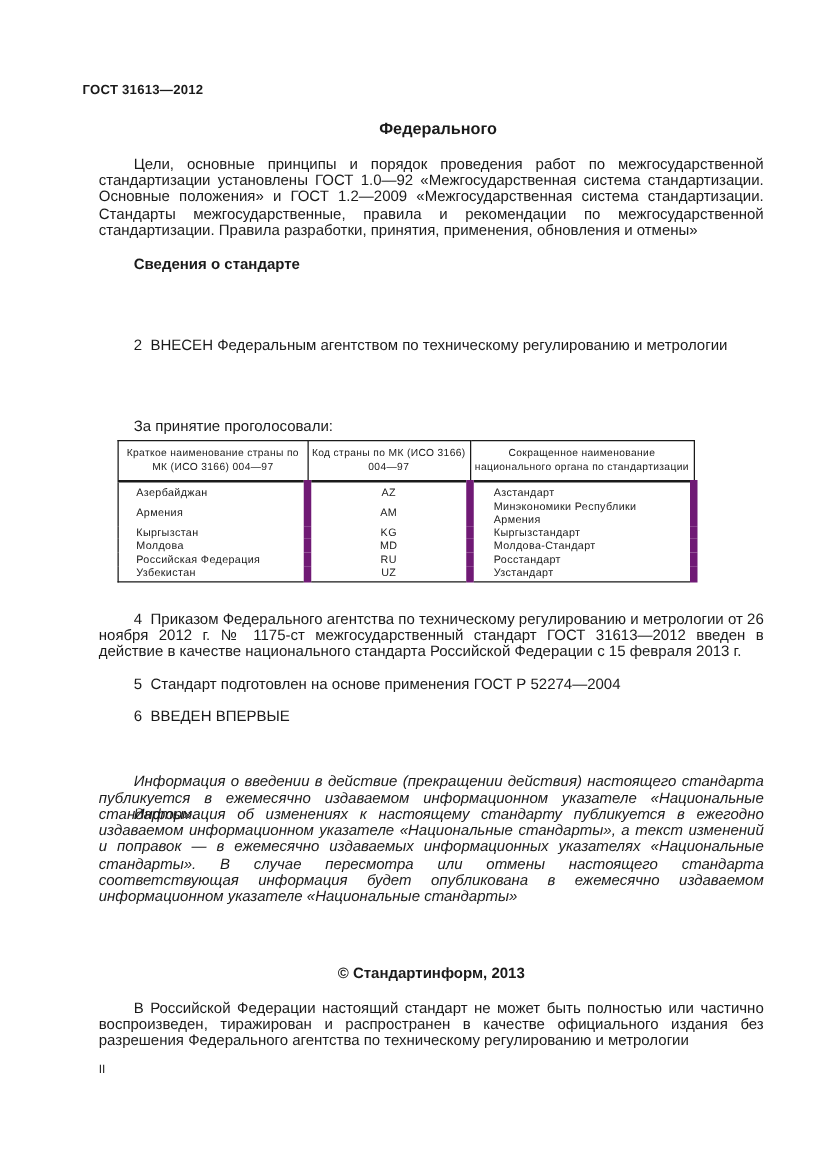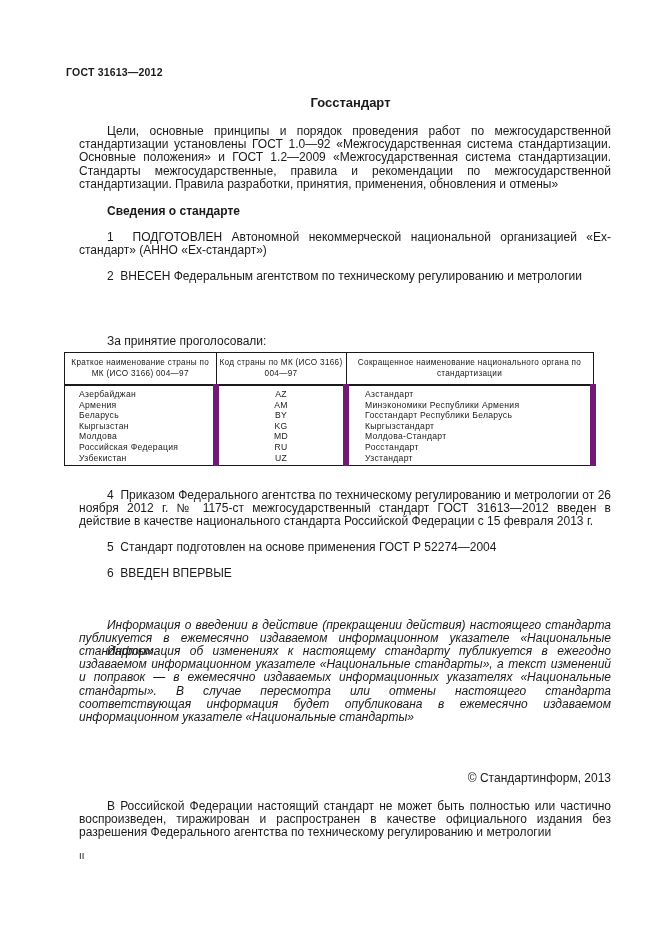--- a/index.html
+++ b/index.html
@@ -41,26 +41,26 @@
       left: 79px;
       width: 532px;
       font-size: 12px;
       line-height: 13.2px;
       text-align: justify;
       margin: 0;
     }
     .indent { text-indent: 28px; }
     .bold { font-weight: bold; }
     .italic { font-style: italic; }
-    .right { text-align: right; }
+    .right { text-align: center; font-weight: bold; }
 
     .tbl {
       position: absolute;
-      left: 64px; top: 352px;
-      width: 532px;
+      left: 94px; top: 352px;
+      width: 464px;
       border-collapse: collapse;
       font-size: 8.2px;
       letter-spacing: 0.3px;
     }
     .tbl th {
       font-weight: normal;
       border: 1px solid #1a1a1a;
       border-bottom: 2.5px solid #1a1a1a;
       padding: 4px 3px 5px 3px;
       text-align: center;
@@ -87,30 +87,26 @@
       font-size: 9.5px;
     }
   </style>
 </head>
 <body>
 
 <div class="page">
 
   <div class="running-head">ГОСТ  31613—2012</div>
 
-  <div class="title">Госстандарт</div>
+  <div class="title">Федерального</div>
 
   <p class="para indent" style="top:125px;">Цели, основные принципы и порядок проведения работ по межгосударственной стандартизации установлены ГОСТ 1.0—92 «Межгосударственная система стандартизации. Основные положения» и ГОСТ 1.2—2009 «Межгосударственная система стандартизации. Стандарты межгосударственные, правила и рекомендации по межгосударственной стандартизации. Правила разработки, принятия, применения, обновления и отмены»</p>
 
   <p class="para indent bold" style="top:205px;">Сведения о стандарте</p>
 
-  <p class="para indent" style="top:231px;">
-    <span>1</span>&nbsp;
-    <span>ПОДГОТОВЛЕН Автономной некоммерческой национальной организацией «Ех-стандарт» (АННО «Ех-стандарт»)</span>
-  </p>
 
   <p class="para indent" style="top:270px;">
     <span>2</span>&nbsp;
     <span>ВНЕСЕН Федеральным агентством по техническому регулированию и метрологии</span>
   </p>
 
 
   <p class="para indent" style="top:335px;">За принятие проголосовали:</p>
 
   <table class="tbl">
@@ -124,25 +120,20 @@
     <tbody>
       <tr class="first">
         <td class="c1">Азербайджан</td>
         <td class="c2">AZ</td>
         <td class="c3">Азстандарт</td>
       </tr>
       <tr>
         <td class="c1">Армения</td>
         <td class="c2">AM</td>
         <td class="c3">Минэкономики Республики Армения</td>
-      </tr>
-      <tr>
-        <td class="c1">Беларусь</td>
-        <td class="c2">BY</td>
-        <td class="c3">Госстандарт Республики Беларусь</td>
       </tr>
       <tr>
         <td class="c1">Кыргызстан</td>
         <td class="c2">KG</td>
         <td class="c3">Кыргызстандарт</td>
       </tr>
       <tr>
         <td class="c1">Молдова</td>
         <td class="c2">MD</td>
         <td class="c3">Молдова-Стандарт</td>

